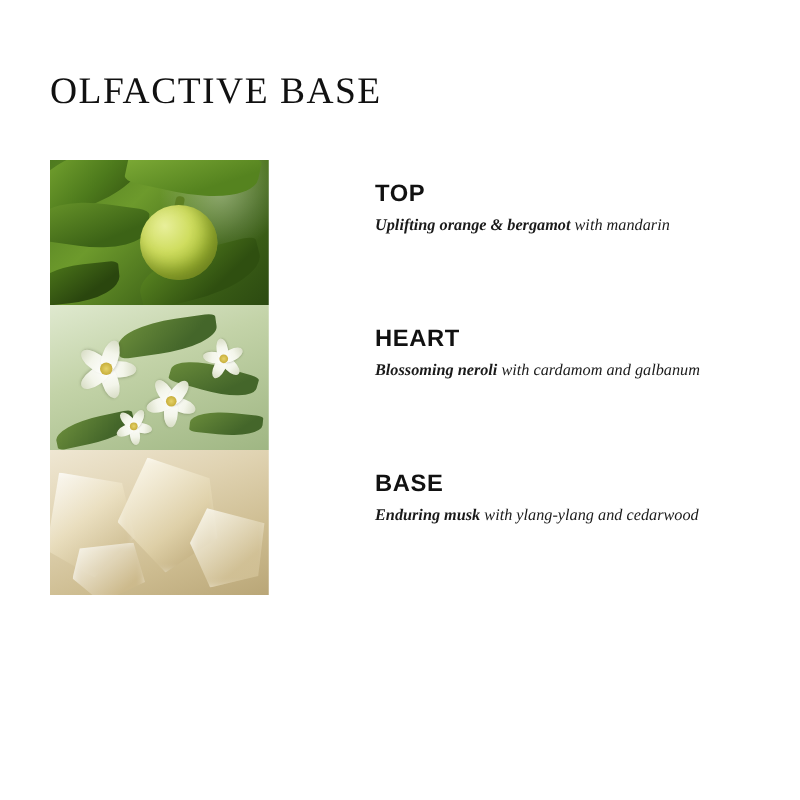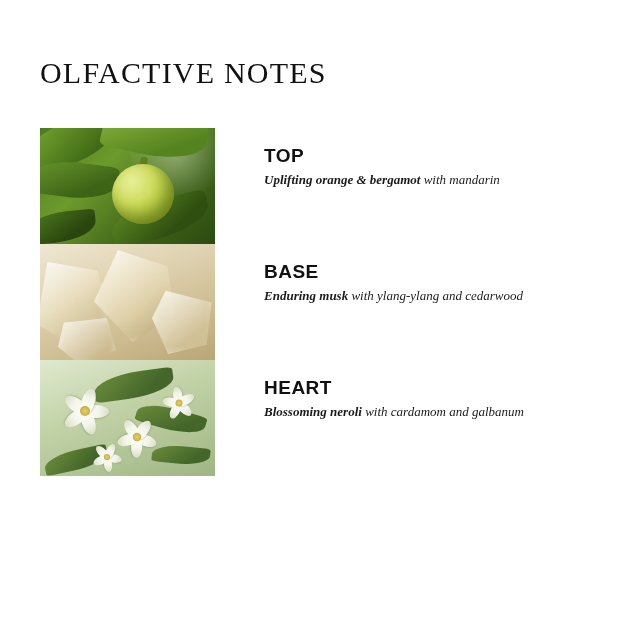--- a/index.html
+++ b/index.html
@@ -152,20 +152,21 @@
         background: linear-gradient(140deg, rgba(255,255,250,0.9) 0%, rgba(214,198,156,0.7) 70%); }
   .s4 { width: 58px; height: 48px; left: 18px; top: 74px;
         clip-path: polygon(10% 10%, 84% 0%, 100% 66%, 40% 100%, 0% 60%);
         background: linear-gradient(140deg, rgba(255,255,252,0.85) 0%, rgba(205,186,140,0.8) 75%); }
 
   .note-text {
     flex: 1 1 auto;
     padding-left: 49px;
     padding-top: 16px;
     box-sizing: border-box;
+    margin-left: 36px;
   }
 
   .note-label {
     font-family: "Liberation Sans", sans-serif;
     font-size: 19px;
     font-weight: 700;
     letter-spacing: 0.5px;
     color: #111111;
     line-height: 1.25;
     margin: 0 0 3px 0;
@@ -186,54 +187,41 @@
   .note-desc .plain {
     font-style: italic;
     font-weight: 400;
   }
 </style>
 </head>
 <body>
 
 <div class="page">
 
-  <h1 class="page-title">OLFACTIVE NOTES</h1>
+  <h1 class="page-title">OLFACTIVE BASE</h1>
 
   <div class="notes-wrap">
 
     <div class="note-row">
       <div class="note-image img-citrus">
         <span class="leaf l1"></span>
         <span class="leaf l2"></span>
         <span class="leaf l3"></span>
         <span class="leaf l4"></span>
         <span class="leaf l5"></span>
         <span class="fruit-stem"></span>
         <span class="fruit"></span>
       </div>
       <div class="note-text">
         <p class="note-label">TOP</p>
         <p class="note-desc"><span class="accent">Uplifting orange &amp; bergamot</span><span class="plain"> with mandarin</span></p>
       </div>
     </div>
 
     <div class="note-row">
-      <div class="note-image img-crystal">
-        <span class="shard s1"></span>
-        <span class="shard s2"></span>
-        <span class="shard s3"></span>
-        <span class="shard s4"></span>
-      </div>
-      <div class="note-text">
-        <p class="note-label">BASE</p>
-        <p class="note-desc"><span class="accent">Enduring musk</span><span class="plain"> with ylang-ylang and cedarwood</span></p>
-      </div>
-    </div>
-
-    <div class="note-row">
       <div class="note-image img-blossom">
         <span class="bleaf b1"></span>
         <span class="bleaf b2"></span>
         <span class="bleaf b3"></span>
         <span class="bleaf b4"></span>
 
         <span class="flower f1">
           <i class="petal" style="transform:rotate(0deg)"></i>
           <i class="petal" style="transform:rotate(72deg)"></i>
           <i class="petal" style="transform:rotate(144deg)"></i>
@@ -265,14 +253,27 @@
           <i class="petal" style="transform:rotate(298deg)"></i>
           <i class="center"></i>
         </span>
       </div>
       <div class="note-text">
         <p class="note-label">HEART</p>
         <p class="note-desc"><span class="accent">Blossoming neroli</span><span class="plain"> with cardamom and galbanum</span></p>
       </div>
     </div>
 
+    <div class="note-row">
+      <div class="note-image img-crystal">
+        <span class="shard s1"></span>
+        <span class="shard s2"></span>
+        <span class="shard s3"></span>
+        <span class="shard s4"></span>
+      </div>
+      <div class="note-text">
+        <p class="note-label">BASE</p>
+        <p class="note-desc"><span class="accent">Enduring musk</span><span class="plain"> with ylang-ylang and cedarwood</span></p>
+      </div>
+    </div>
+
   </div>
 </div>
 
 </body></html>

